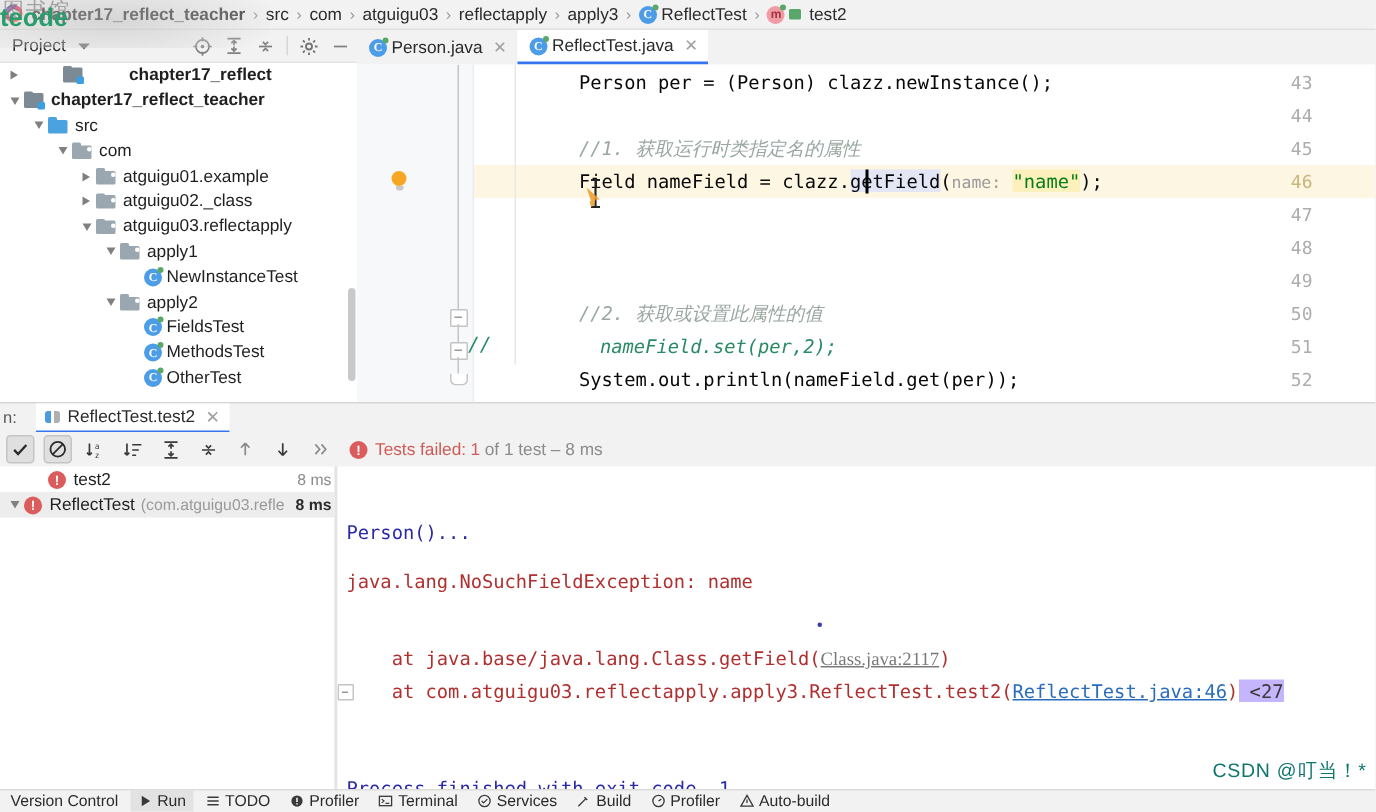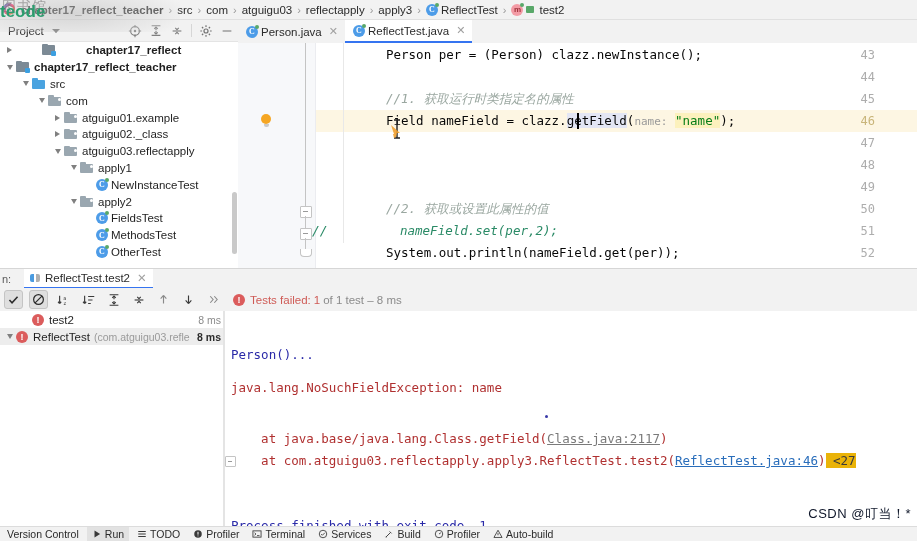--- a/index.html
+++ b/index.html
@@ -343,34 +343,34 @@
     position: absolute; left: 225px; top: 311px; width: 692px; height: 215px;
     background: #ffffff; overflow: hidden;
     font-family: "DejaVu Sans Mono", monospace; font-size: 12.5px;
   }
   .cons-line {
     position: absolute; left: 6px; white-space: pre;
     font-family: "DejaVu Sans Mono", monospace; font-size: 12.5px;
   }
   .c-blue { color: #2a2aa8; }
   .c-red { color: #b03030; }
-  .c-link { color: #7a7a7a; text-decoration: underline; }
+  .c-link { color: #7a7a7a; text-decoration: underline; font-family: Liberation Serif, serif; }
   .c-link-b { color: #2a6ebb; text-decoration: underline; }
-  .c-green-bg { background: #eab308; color: #3a3a3a; }
+  .c-green-bg { background: #c4b5fd; color: #3a3a3a; }
   .cons-gutter-fold {
     position: absolute; left: 0px; width: 9px; height: 9px;
     border: 1px solid #c4c4c4; background: #fff; border-radius: 1px;
   }
   .cons-gutter-fold::after {
     content:""; position:absolute; left:1.5px; top:3.5px; width:4px; height:1px; background:#9a9a9a;
   }
 
   .csdn-wm {
     position: absolute; right: 6px; bottom: 18px;
-    font-size: 13px; color: #0f172a; letter-spacing: .5px;
+    font-size: 13px; color: #0f766e; letter-spacing: .5px;
     z-index: 25; pointer-events: none;
   }
 
   
   .statusbar {
     position: absolute; left: 0; top: 526px; width: 917px; height: 15px;
     background: #f2f2f2; border-top: 1px solid #dcdcdc;
     display: flex; align-items: center; box-sizing: border-box;
     font-size: 10.5px; color: #2b2b2b; gap: 3px; padding-left: 2px;
   }

